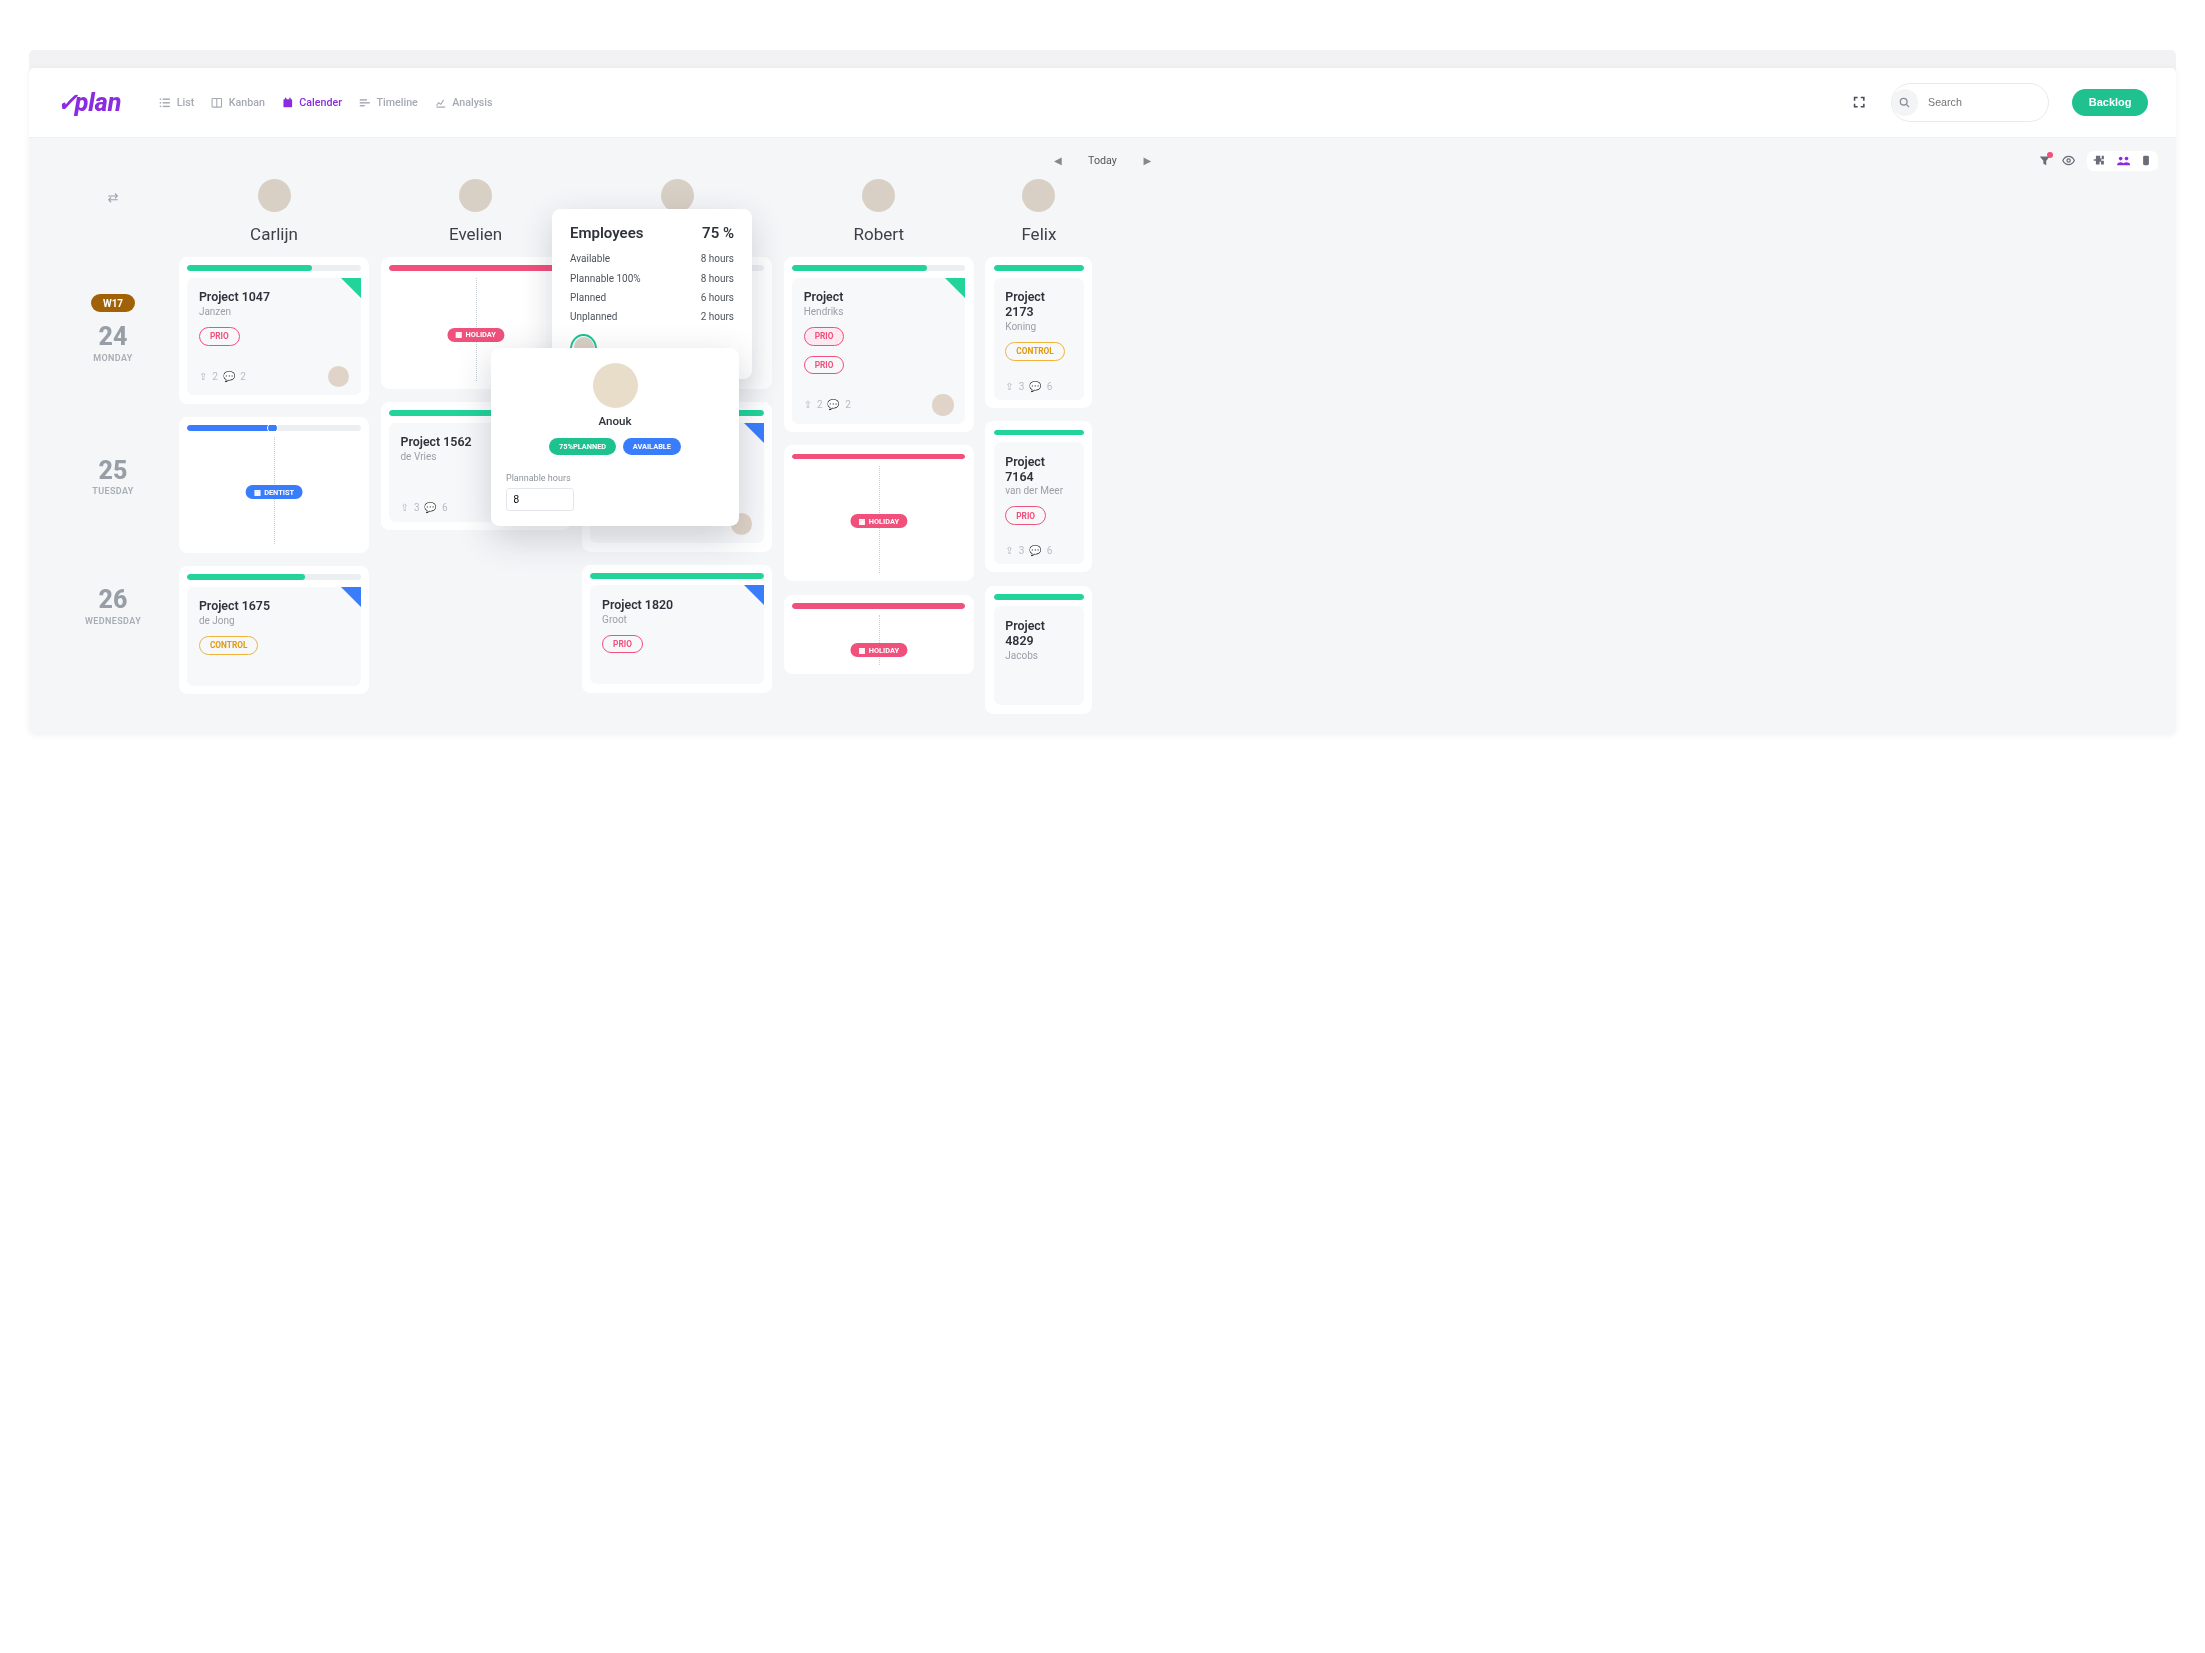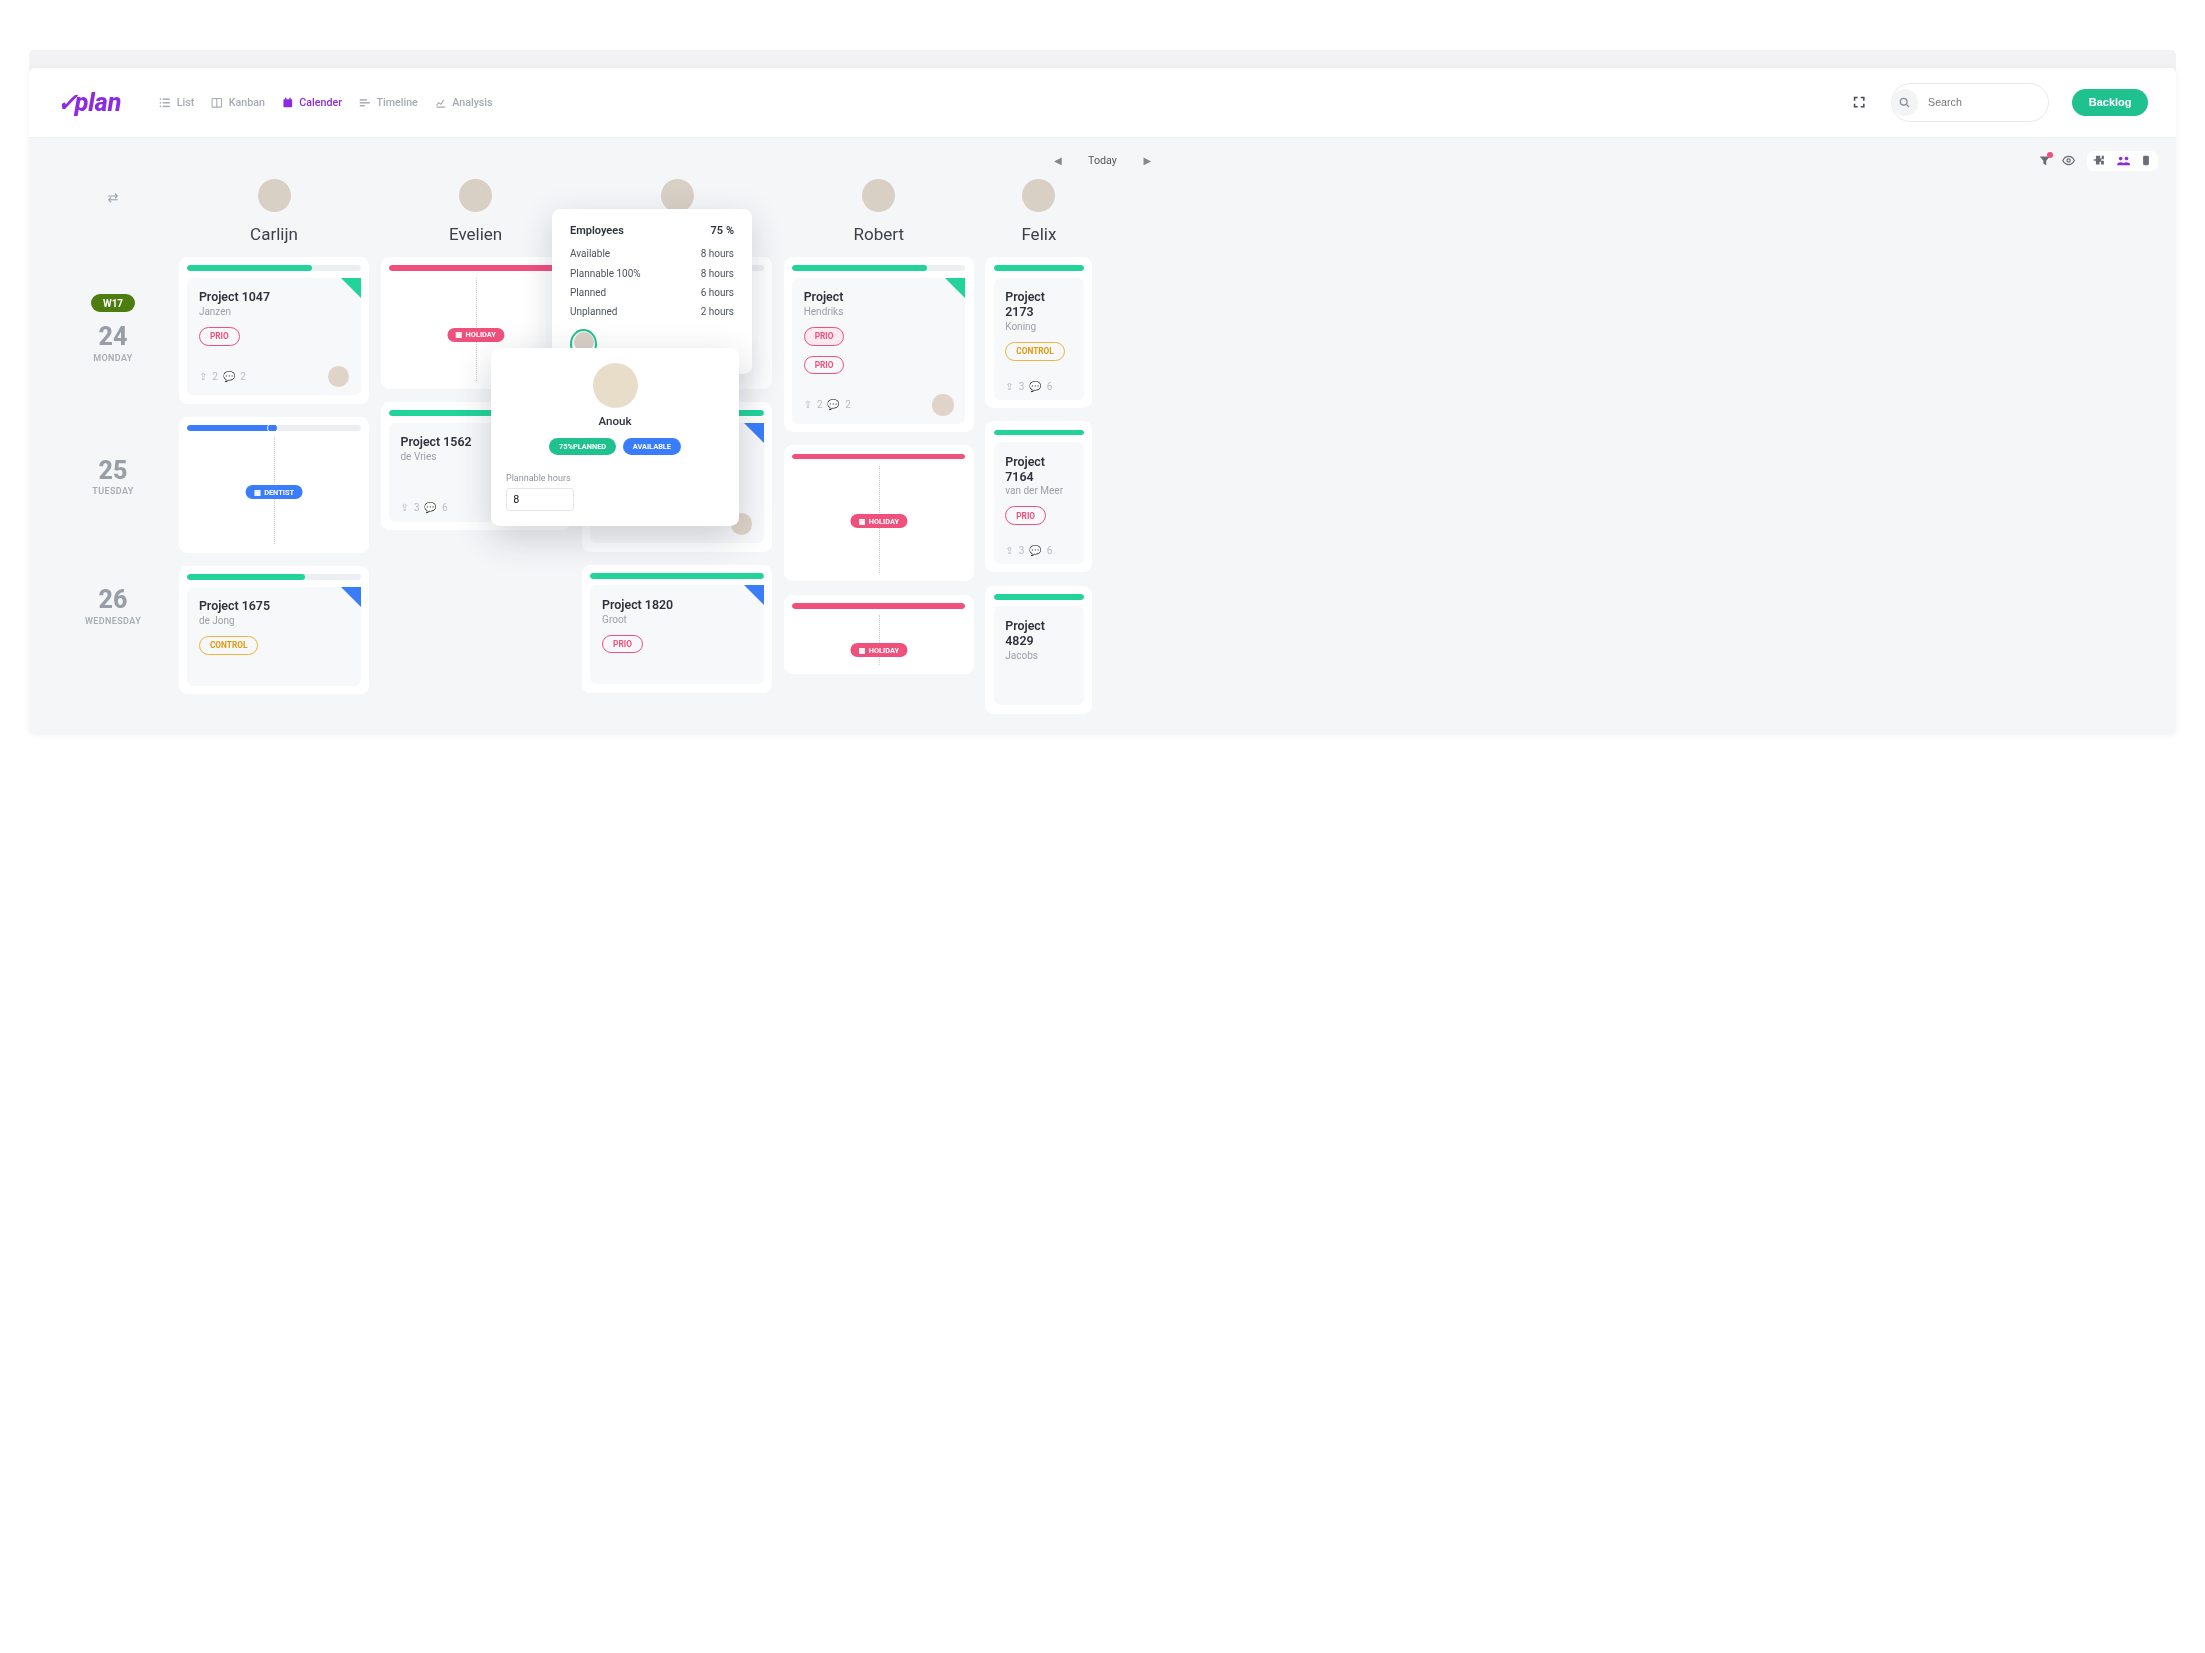--- a/index.html
+++ b/index.html
@@ -29,21 +29,21 @@
   .today-row .arr { color:#888; cursor:pointer; font-size:10px; }
   .toolbar-right { position:absolute; right:0; top:0; display:flex; align-items:center; gap:11.6px; }
   .tool-ic { color:#6a6d78; cursor:pointer; position:relative; font-size:11.6px; }
   .tool-ic .dot { position:absolute; top:-2.5px; right:-2.5px; width:5.8px; height:5.8px; background:#f0507c; border-radius:50%; }
   .tool-group { background:#fff; border-radius:6.6px; padding:4.1px 6.6px; display:flex; gap:11.6px; }
   .tool-ic.purple { color:#8b2be2; }
   
   .grid { display:flex; }
   .left-col { width: 132px; flex:none; }
   .shuffle { width:20px; margin:11.6px auto 0; color:#9ba4af; font-size:13.2px; text-align:center; }
-  .week-chip { background:#4d7c0f; color:#fff; border-radius:11.6px; padding:3.3px 11.6px; font-size:10px; font-weight:700; display:inline-block; margin-top: 51px; }
+  .week-chip { background:#a16207; color:#fff; border-radius:11.6px; padding:3.3px 11.6px; font-size:10px; font-weight:700; display:inline-block; margin-top: 51px; }
   .day { margin-top: 18px; }
   .day-num { font-size: 25px; font-weight: 800; color: #989ea6; text-align:center; }
   .day-name { font-size: 9px; color:#a6adb3; font-weight:600; letter-spacing:0.4px; text-align:center; margin-top:1.7px; }
   
   .cols { display:flex; gap:11.6px; flex:1; overflow:hidden; }
   .col { width: 190px; flex:none; }
   .col-head { text-align:center; }
   .avatar { width: 33px; height:33px; border-radius:50%; background:#d9d0c5; display:inline-block; margin:0 auto; background-size:cover; }
   .av-ring { border:2.5px solid #1fc18f; padding:1.7px; border-radius:50%; display:inline-block; position:relative; }
   .av-ring .on { position:absolute; bottom:-0.8px; right:-0.8px; width:10px; height:10px; background:#1fc18f; border-radius:50%; border:1.7px solid #fff; }
@@ -72,21 +72,21 @@
   .mini-av { width:21.5px; height:21.5px; border-radius:50%; background:#e0d4c8; margin-left:auto; }
   
   .timeline { position:relative; min-height:107px; }
   .timeline .vline { position:absolute; left:50%; top:0; bottom:0; border-left:1.7px dotted #c8cdd3; }
   .timeline .chip { position:absolute; left:50%; transform:translateX(-50%); border-radius:10px; color:#fff; font-size:7.4px; font-weight:700; padding:2.5px 8.3px; display:flex; align-items:center; gap:3.3px; }
   .timeline .chip.red { background:#f0507c; }
   .timeline .chip.blue { background:#3a7dfc; }
   
   
   .pop-employees { position:absolute; background:#fff; border-radius:8.3px; padding:15px 18px; width:200px; box-shadow:0 10px 33px rgba(30,40,60,.18); left:523px; top:71px; z-index:5; }
-  .pop-employees h4 { font-size:11px; color:#2e333b; font-weight:600; display:flex; justify-content:space-between; }
+  .pop-employees h4 { font-size:15px; color:#2e333b; font-weight:600; display:flex; justify-content:space-between; }
   .pop-employees .row { display:flex; justify-content:space-between; font-size:10px; color:#4d535b; margin-top:8.3px; }
   .pop-employees .row:first-of-type { margin-top:11.6px; }
   
   .pop-person { position:absolute; background:#fff; border-radius:8.3px; width:248px; box-shadow:0 11.6px 36px rgba(30,40,60,.2); left:462px; top:210px; z-index:6; padding-bottom:15px; text-align:center; }
   .pop-person .pav { width:45px; height:45px; background:#e8ddc8; border-radius:50%; margin:15px auto 6.6px; }
   .pop-person .pname { font-size:11.6px; color:#2e333b; font-weight:500; }
   .pop-person .pills { display:flex; gap:6.6px; justify-content:center; margin-top:10px; }
   .pop-person .pill { border-radius:11.6px; color:#fff; font-size:7.4px; font-weight:700; padding:4.1px 10px; }
   .pill.g { background:#1fc18f; } .pill.b { background:#3a7dfc; }
   .pop-person .lab { font-size:9px; color:#8d939c; text-align:left; padding:18px 15px 5px; }

